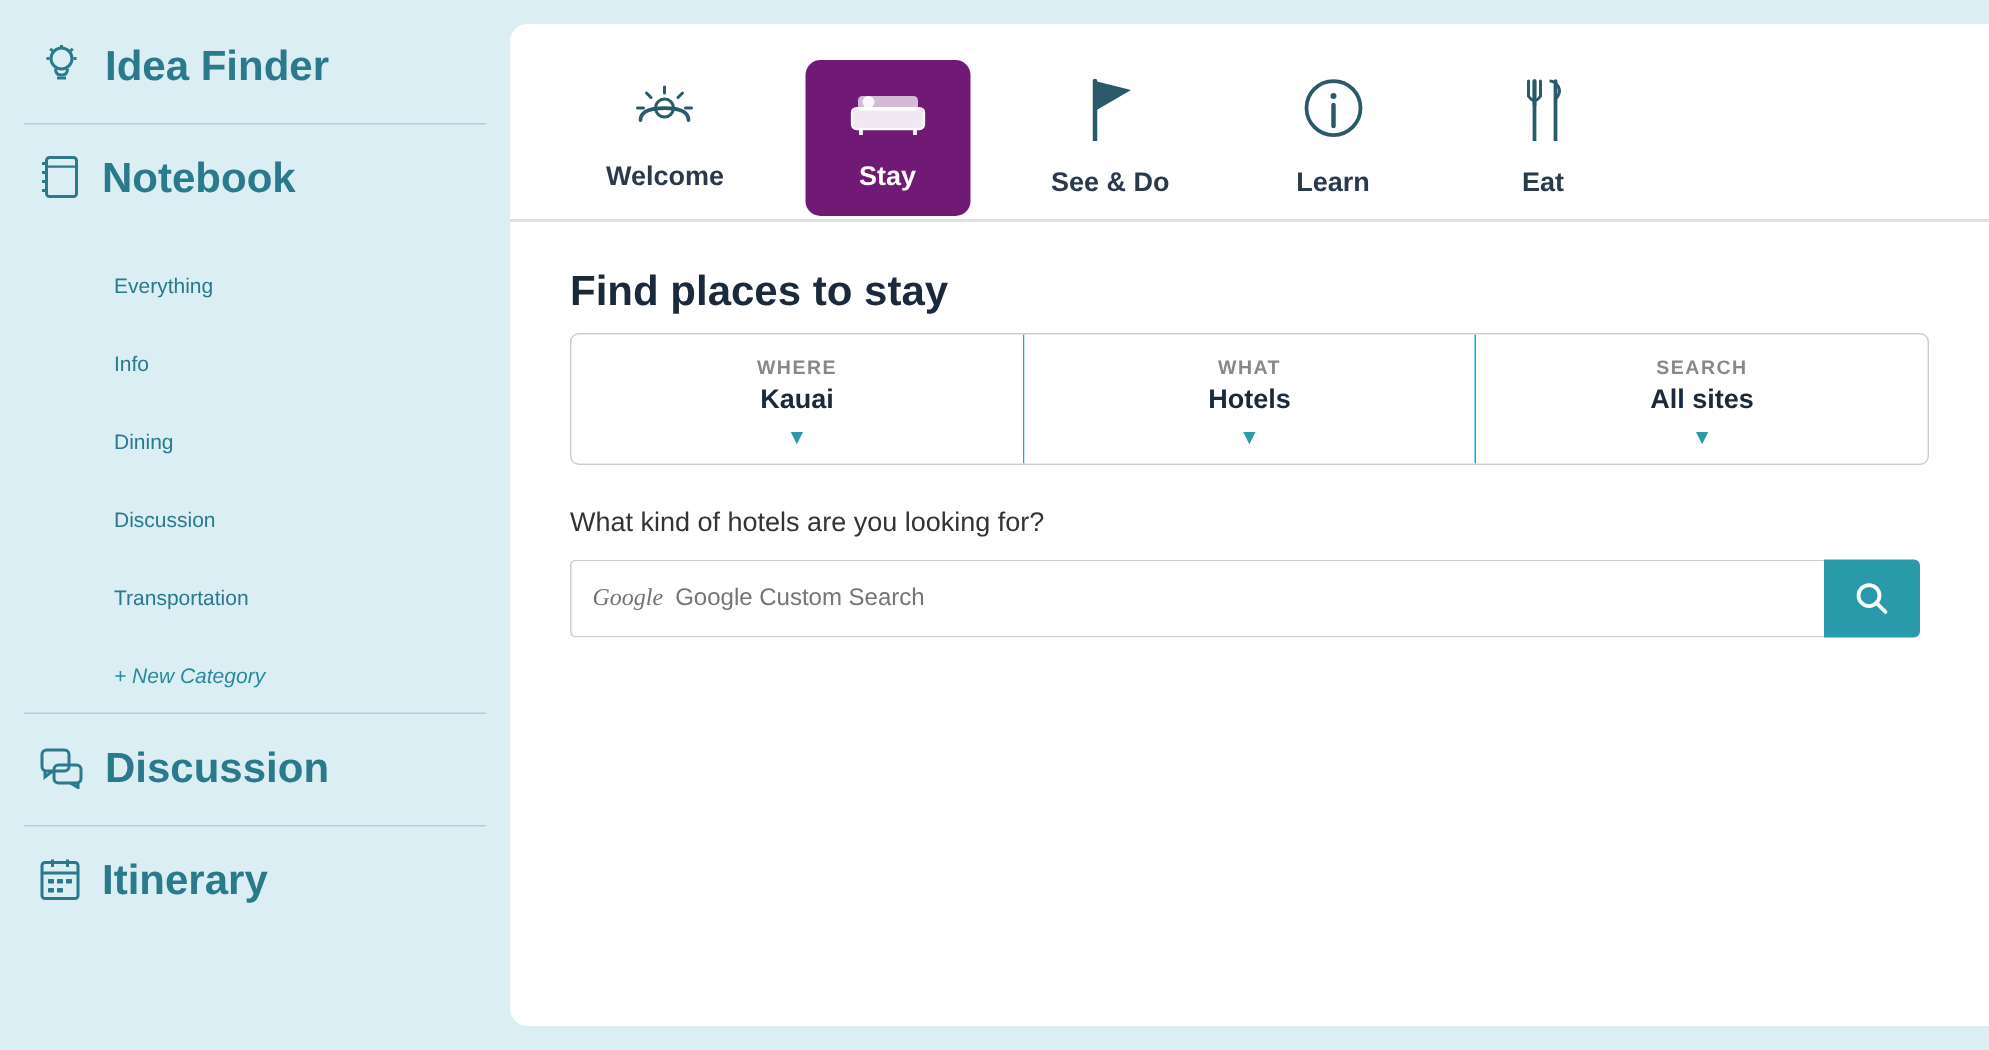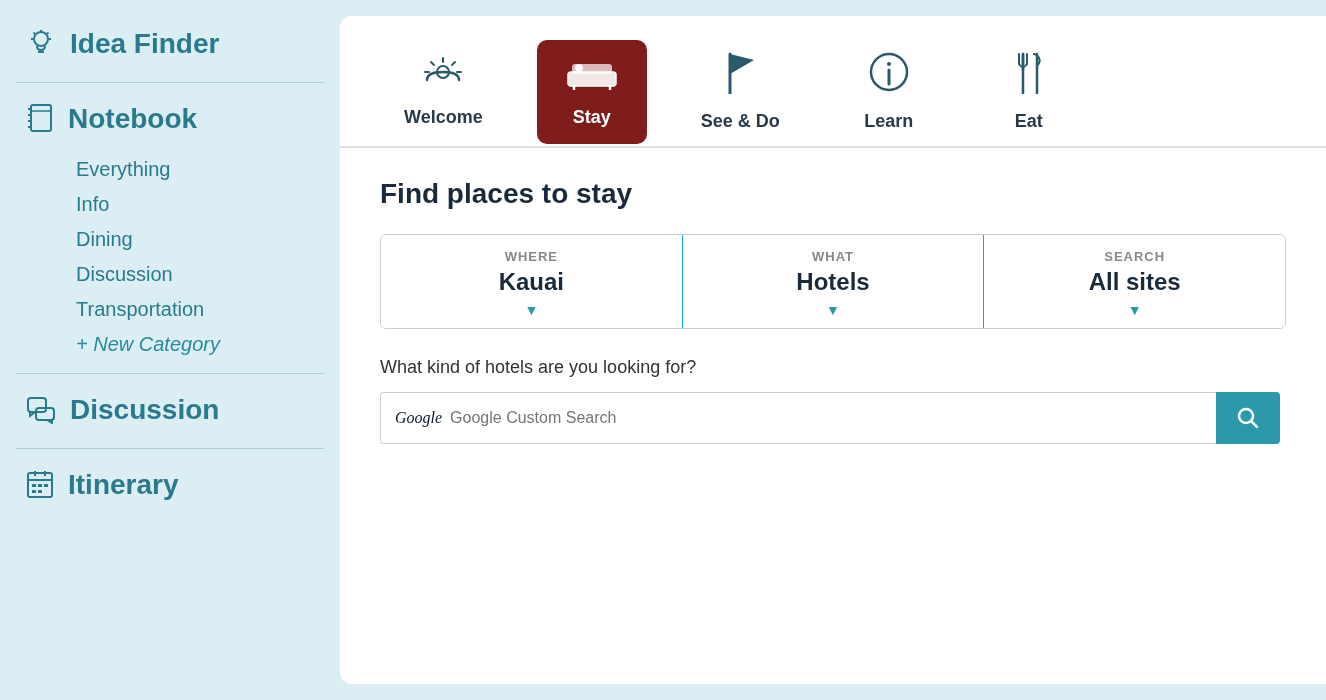--- a/index.html
+++ b/index.html
@@ -50,25 +50,26 @@
     }
 
     .notebook-sub {
       display: flex;
       flex-direction: column;
       padding-left: 56px;
       gap: 2px;
     }
 
     .notebook-sub-item {
-      font-size: 20px;
+      font-size: 14px;
       color: #2a7a8c;
       padding: 5px 4px;
       cursor: pointer;
       border-radius: 4px;
+      margin-top: 24px;
     }
 
     .notebook-sub-item.new-cat {
       font-style: italic;
       color: #2a8a9c;
     }
 
     
     .main {
       flex: 1;
@@ -98,21 +99,21 @@
       padding: 14px 24px 16px 24px;
       cursor: pointer;
       border-radius: 10px;
       min-width: 110px;
       margin-bottom: -2px;
       position: relative;
       text-align: center;
     }
 
     .nav-tab.active {
-      background: #7f1d1d;
+      background: #701a75;
       border-radius: 10px;
       margin-bottom: -2px;
     }
 
     .nav-tab-icon {
       font-size: 36px;
       color: #2a5a6a;
     }
 
     .nav-tab.active .nav-tab-icon {
@@ -133,21 +134,21 @@
     .content {
       padding: 30px 40px;
       flex: 1;
       overflow-y: auto;
     }
 
     .content-title {
       font-size: 28px;
       font-weight: 700;
       color: #1a2a3a;
-      margin-bottom: 24px;
+      margin-bottom: 12px;
     }
 
     
     .filter-bar {
       display: flex;
       border: 1px solid #ccc;
       border-radius: 6px;
       overflow: hidden;
       margin-bottom: 28px;
     }
@@ -167,21 +168,21 @@
     .filter-label {
       font-size: 13px;
       color: #888;
       font-weight: 600;
       letter-spacing: 1px;
       text-transform: uppercase;
       margin-bottom: 4px;
     }
 
     .filter-value {
-      font-size: 24px;
+      font-size: 18px;
       font-weight: 700;
       color: #1a2a3a;
       margin-bottom: 6px;
     }
 
     .filter-arrow {
       color: #2a9aaa;
       font-size: 14px;
     }
 
@@ -206,21 +207,21 @@
       border-radius: 4px 0 0 4px;
       display: flex;
       align-items: center;
       padding: 0 14px;
       background: white;
       height: 52px;
     }
 
     .google-text {
       font-size: 16px;
-      color: #0f172a;
+      color: #737373;
       font-style: italic;
       margin-right: 8px;
       font-family: Georgia, serif;
     }
 
     .search-input {
       border: none;
       outline: none;
       font-size: 16px;
       color: #888;

